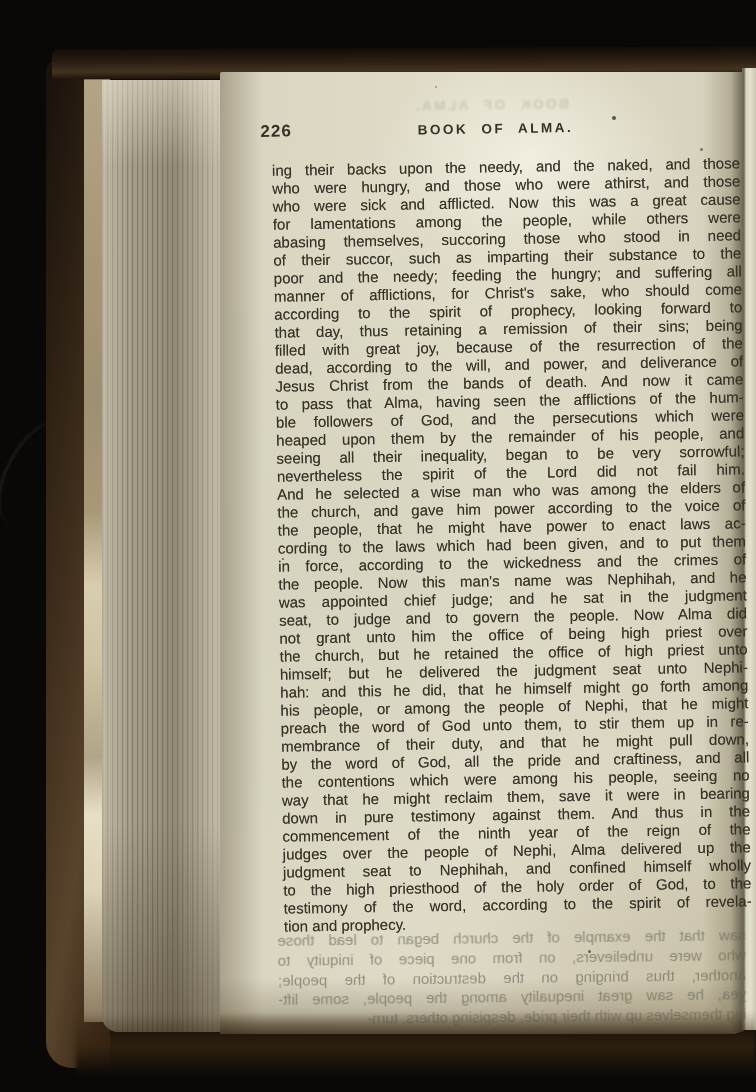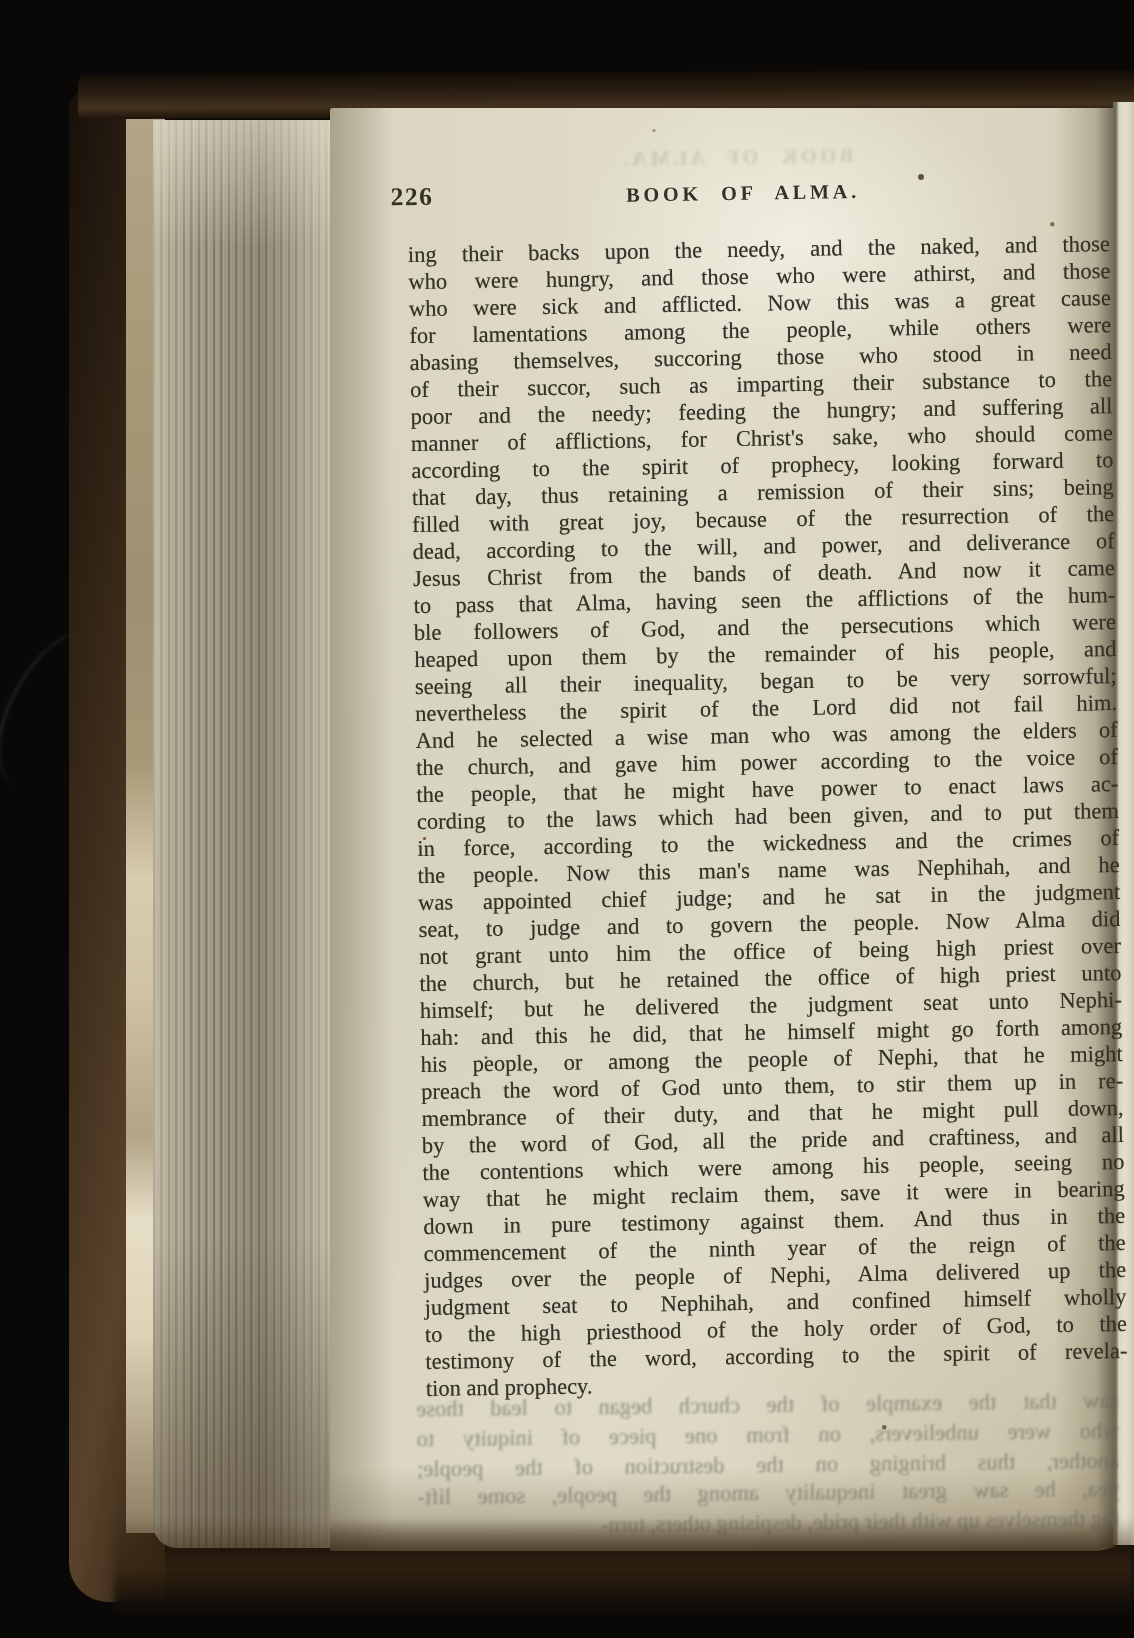--- a/index.html
+++ b/index.html
@@ -1,17 +1,17 @@
 <!DOCTYPE html>
 <html><head>
 <meta charset="utf-8">
 <style>
   html,body{margin:0;padding:0;background:#0a0807;}
   .scene{position:relative;width:756px;height:1092px;overflow:hidden;
-         background:#0a0807;font-family:Liberation Serif, serif;}
+         background:#0a0807;font-family:Liberation Sans, sans-serif;}
 
   
   .scratch{position:absolute;left:6px;top:415px;width:66px;height:118px;
            border-left:2px solid rgba(170,165,158,0.16);border-radius:60% 0 0 40%;
            transform:rotate(22deg);filter:blur(1px);}
 
   
   .cover{position:absolute;left:46px;top:60px;width:64px;height:1008px;
          background:linear-gradient(100deg,#17100a 0%,#3a2a19 40%,#59432c 72%,#2f2010 100%);
          border-radius:12px 0 0 26px;}

